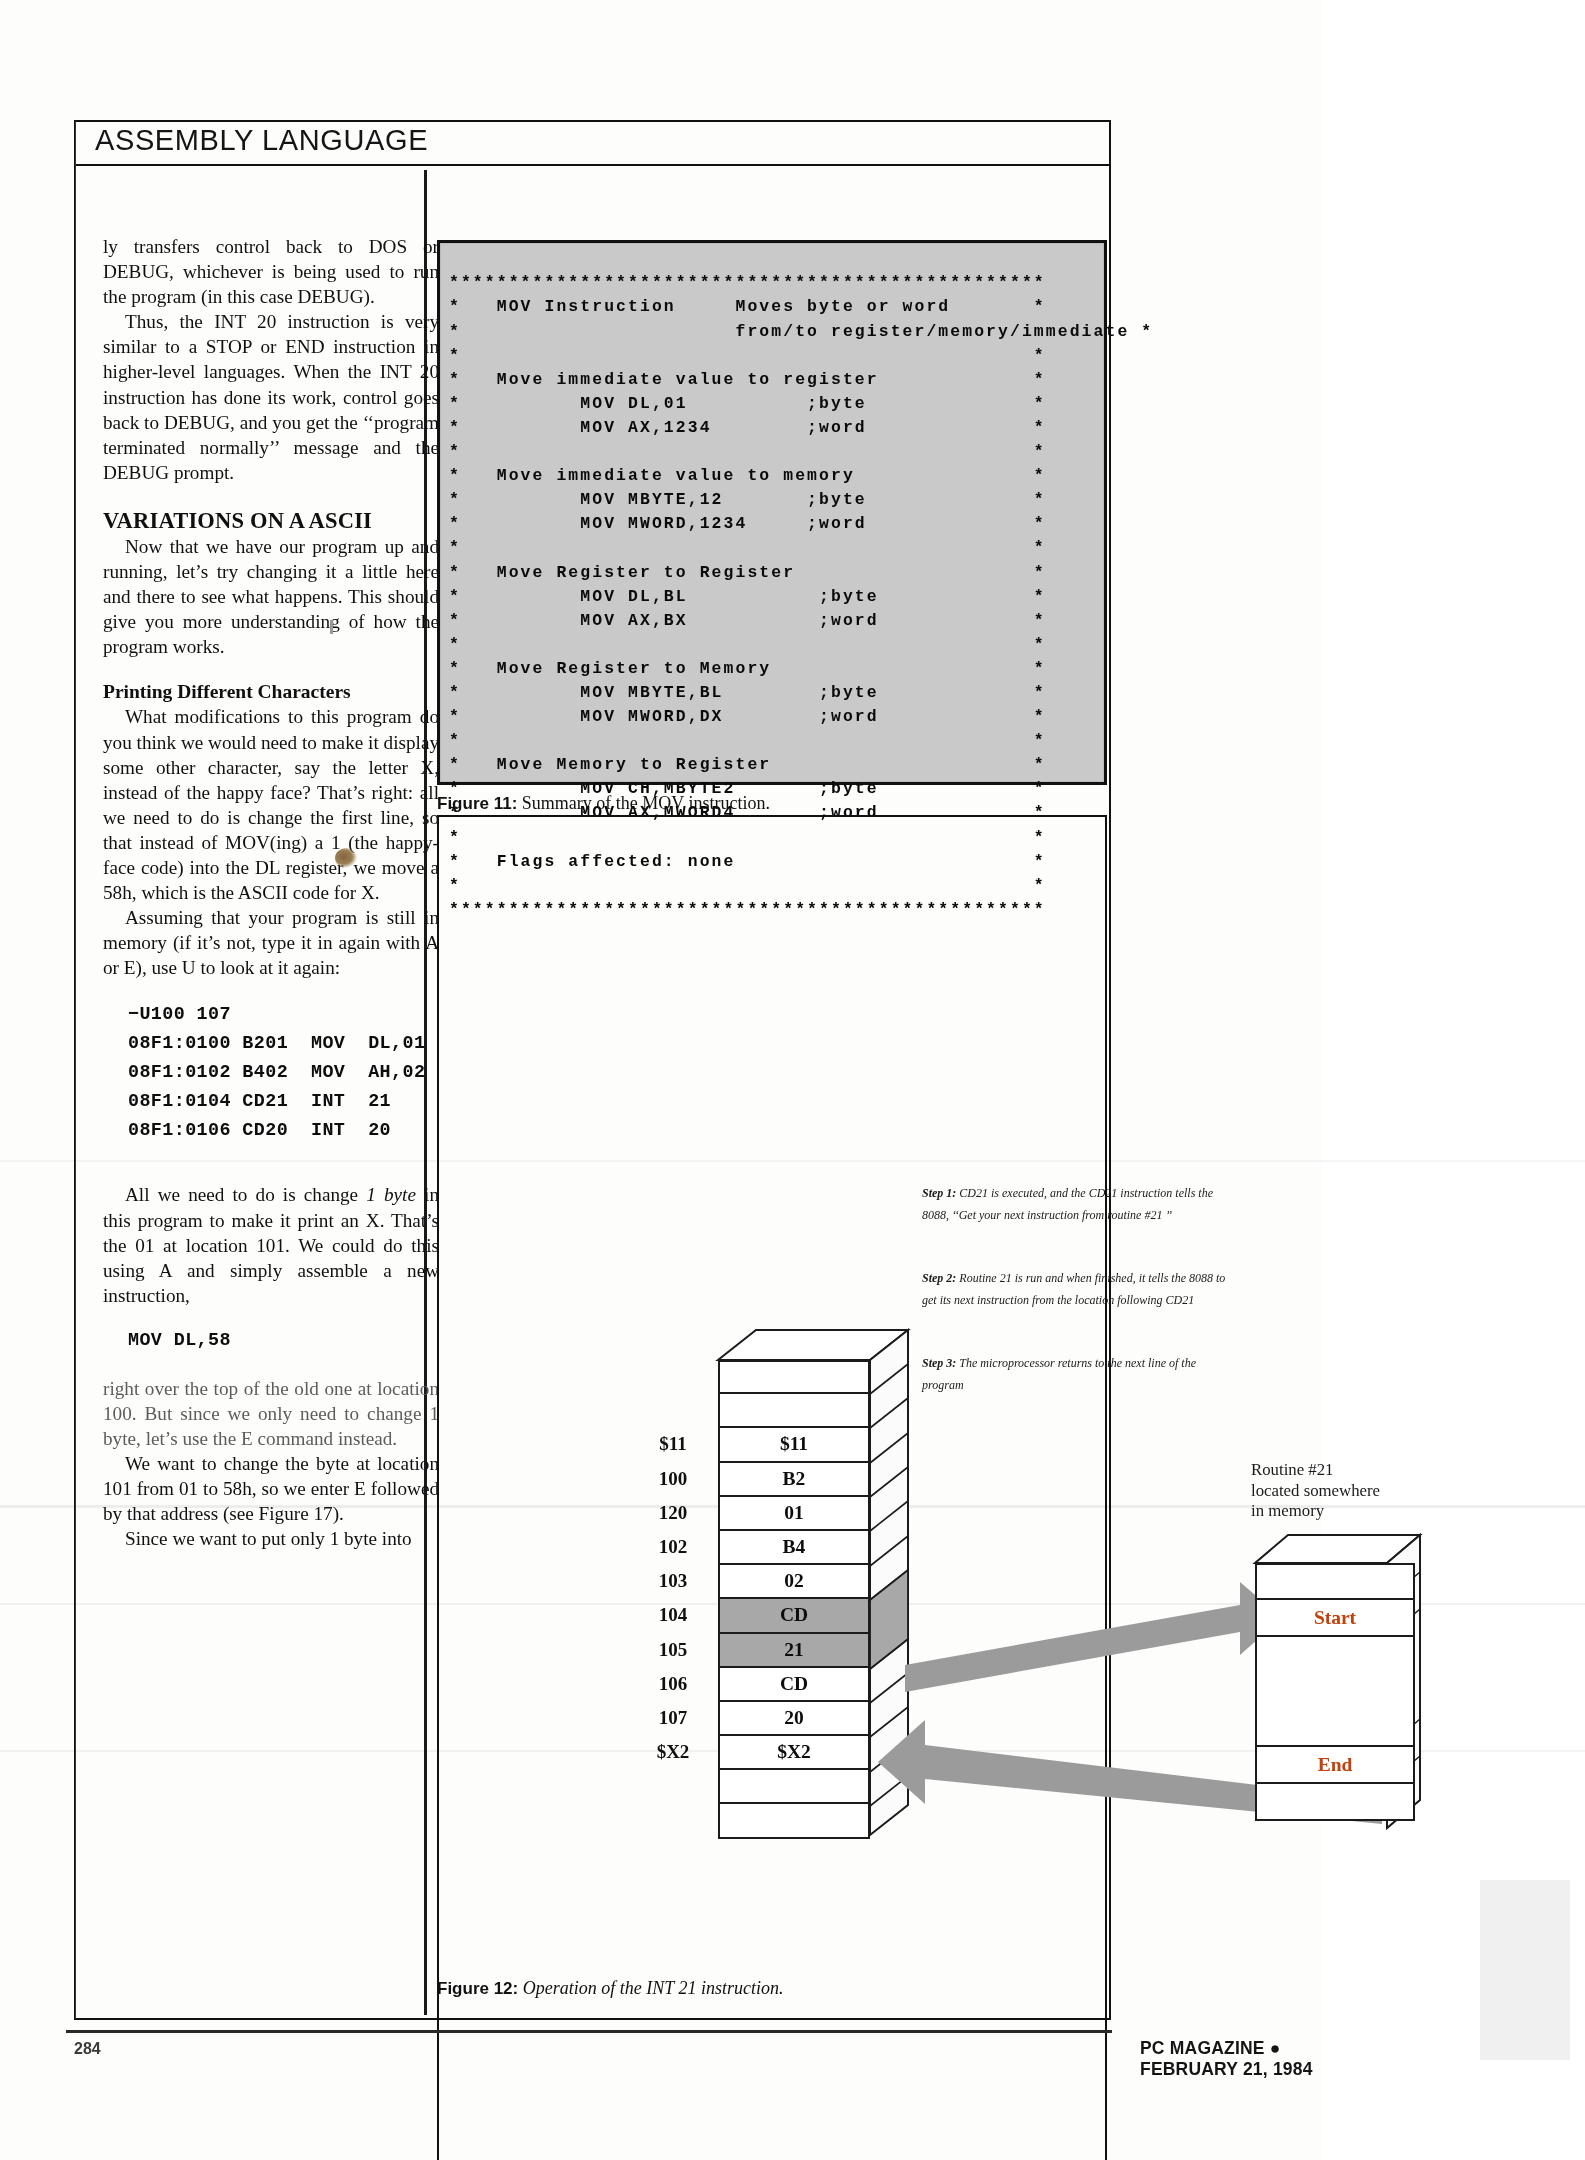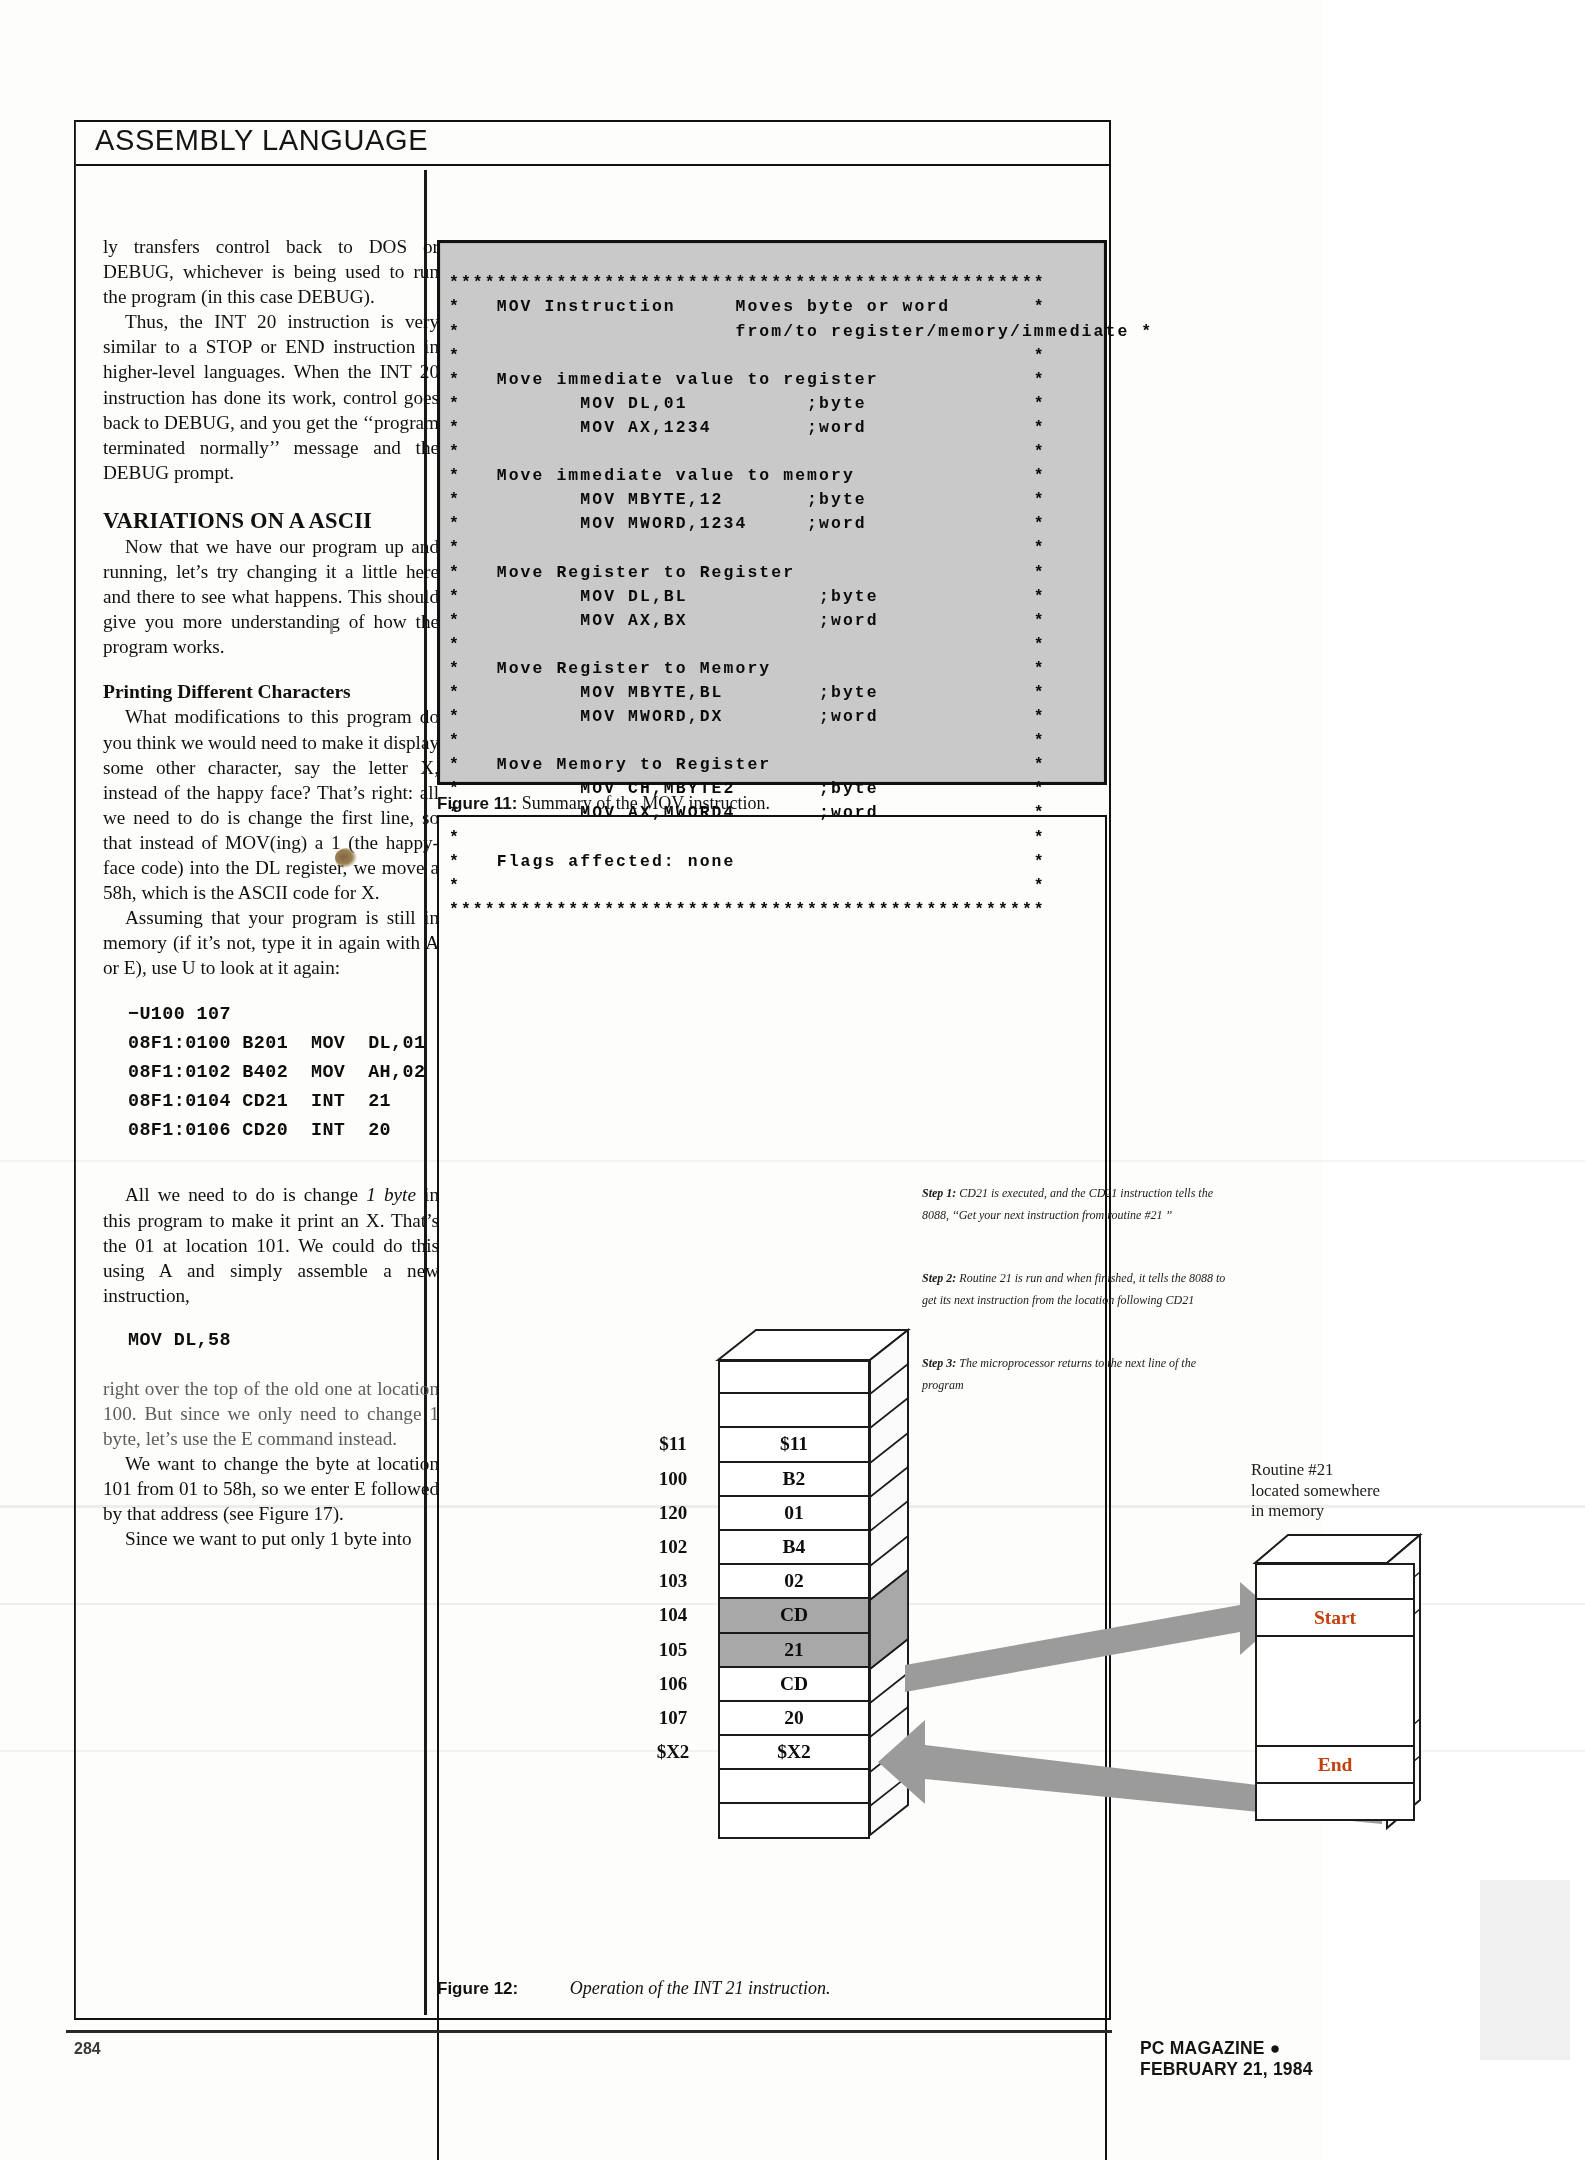--- a/index.html
+++ b/index.html
@@ -197,21 +197,21 @@
     position: absolute;
     left: 437px; top: 1978px;
     font-size: 18px;
     color: #111;
   }
   #fig12-caption .lbl {
     font-family: "Liberation Sans", sans-serif;
     font-weight: 700;
     font-size: 17px;
   }
-  #fig12-caption .txt { font-style: italic; margin-left: 47px; }
+  #fig12-caption .txt { font-style: italic; }
 
   .step-text {
     position: absolute;
     font-style: italic;
     font-size: 12px;
     line-height: 21.5px;
     color: #1a1a1a;
     width: 315px;
   }
   .step-text b { font-style: italic; font-weight: 700; }

